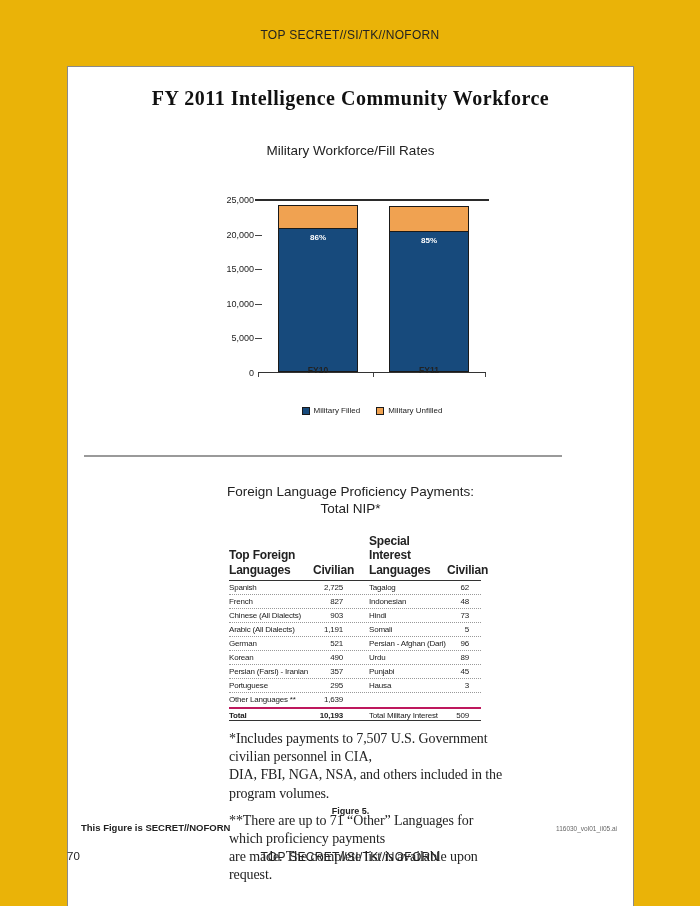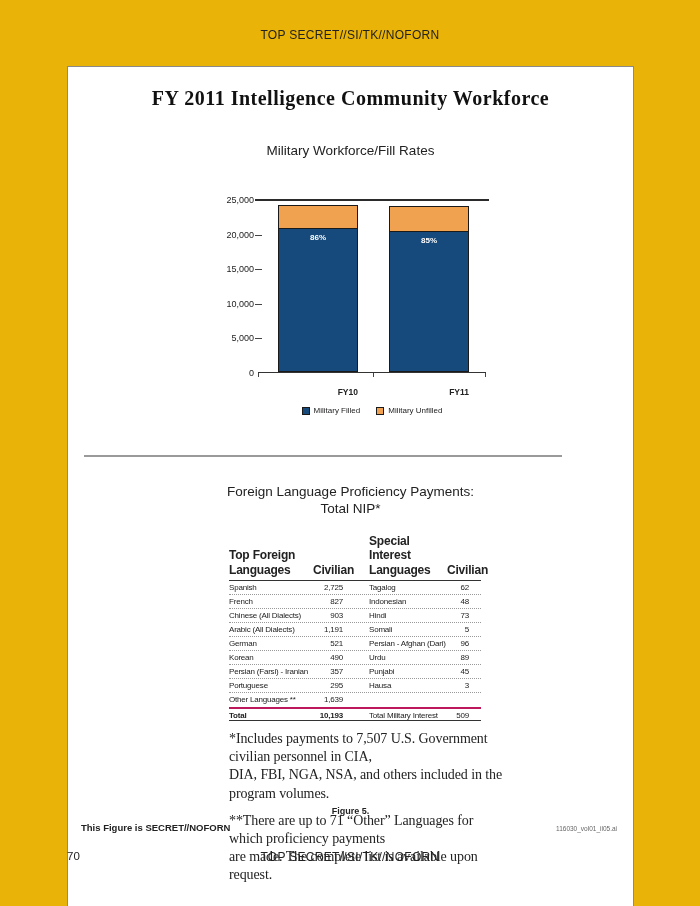--- a/index.html
+++ b/index.html
@@ -27,21 +27,21 @@
   .chart-plot { position:absolute; left:190px; top:133px; width:228px; height:173px; }
   .chart-topline { position:absolute; left:-3px; top:-1px; width:234px; height:2px; background:#2b2b2b; }
   .chart-baseline { position:absolute; left:0; bottom:0; width:228px; height:1px; background:#333; }
   .ytick-label { position:absolute; width:44px; text-align:right; font-size:9px; color:#222; }
   .ytick-dash { position:absolute; width:7px; height:1px; background:#444; }
   .xtick { position:absolute; width:1px; height:4px; background:#444; top:173px; }
   .bar { position:absolute; bottom:1px;border-radius:10px; }
   .bar-filled { position:absolute; bottom:0; width:100%; border:1px solid #1a1a1a; }
   .bar-unfilled { position:absolute; width:100%; border:1px solid #1a1a1a; }
   .bar-pct { position:absolute; width:100%; text-align:center; font-size:8px; font-weight:bold; color:#ffffff; }
-  .xcat-label { position:absolute; top:187px; width:80px; text-align:right; font-size:8.5px; font-weight:bold; color:#222; }
+  .xcat-label { position:absolute; top:165px; width:80px; text-align:center; font-size:8.5px; font-weight:bold; color:#222; }
 
   .legend { position:absolute; left:190px; top:339px; width:228px; display:flex; justify-content:center; gap:16px; }
   .legend-item { display:flex; align-items:center; gap:4px; font-size:8px; color:#222; }
   .legend-swatch { width:8px; height:8px; border:1px solid #1a1a1a; display:inline-block; }
 
   .divider { position:absolute; left:16px; top:388px; width:478px; height:2px; background:#9a9a9a; }
 
   .section-heading {
     position:absolute; top:417px; left:0; width:100%; text-align:center;
     font-size:13.5px; line-height:1.25; color:#222; white-space:pre-line;

